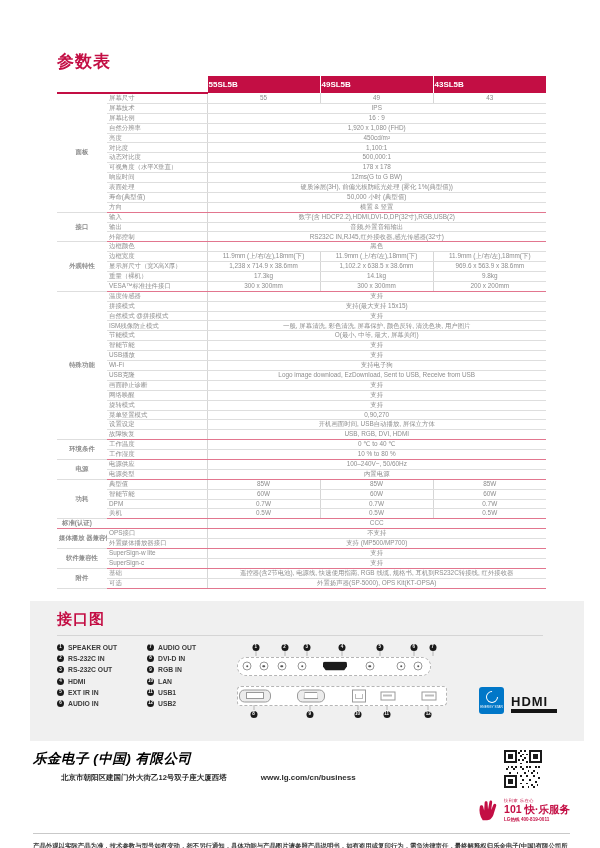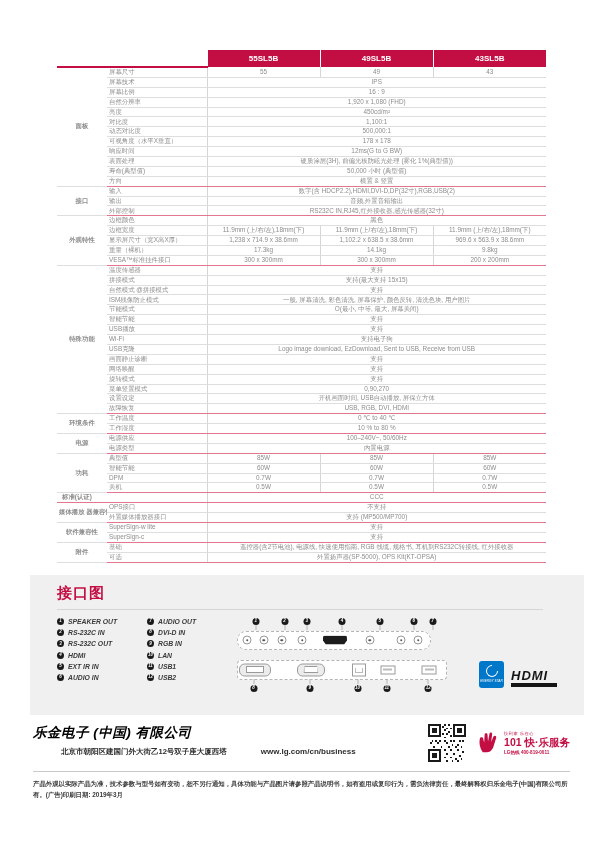--- a/index.html
+++ b/index.html
@@ -5,37 +5,37 @@
   html,body{margin:0;padding:0;background:#fff;}
   .page{position:relative;width:600px;height:848px;background:#fff;overflow:hidden;
         font-family:"Liberation Sans","DejaVu Sans",sans-serif;}
 
   
   .spec-section{padding-top:50px;margin-left:57px;width:489px;}
   .spec-title{font-size:17px;font-weight:bold;color:var(--accent);margin-bottom:3px;letter-spacing:1px;}
   table.spec{border-collapse:collapse;width:489px;table-layout:fixed;}
   th.corner{border-bottom:2px solid var(--accent);background:#fff;}
   th.model{background:var(--accent);color:#fff;font-size:8px;font-weight:bold;height:15px;
-           border-left:1px solid #fff;text-align:center;}
+           border-left:1px solid #fff;text-align:left;}
   table.spec td{font-size:6.4px;color:var(--table_text);height:8.9px;line-height:1.05;
       padding:0 2px;border-bottom:1px solid #dedede;white-space:nowrap;overflow:hidden;}
   td.gc{color:#5a5a5a;font-weight:bold;text-align:center;white-space:pre-line;
         border-bottom:1px solid var(--pink_line);}
   td.gc.wide{text-align:left;padding-left:5px;}
   td.lc{text-align:left;padding-left:7px;}
   td.vc{text-align:center;border-left:1px solid #d6d6d6;}
   tr.ge td{border-bottom:1px solid var(--pink_line);}
 
   
   .ports-panel{margin:12px 16px 0 30px;background:var(--panel_bg);
                padding:9px 14px 12px 27px;height:119px;box-sizing:content-box;}
   .ports-title{font-size:15px;font-weight:bold;color:var(--accent);letter-spacing:1px;}
   .ports-divider{height:1px;background:#d5d5d5;margin:6px 27px 0 0;}
   .ports-subtitle{margin-top:7px;font-size:8.5px;color:#4a4a4a;letter-spacing:.3px;}
-  .ports-row{display:flex;margin-top:8px;font-style:italic;}
+  .ports-row{display:flex;margin-top:8px;}
   .legend{display:flex;width:180px;flex:0 0 180px;}
   .leg-col{width:90px;display:flex;flex-direction:column;gap:3.2px;}
   .leg-item{display:flex;align-items:center;gap:4px;height:8px;}
   .leg-label{font-size:6.8px;font-weight:bold;color:#3a3a3a;white-space:nowrap;}
   .nb{display:inline-flex;align-items:center;justify-content:center;flex:0 0 auto;
       width:7px;height:7px;border-radius:50%;background:#1a1a1a;color:#fff;
       font-size:4.5px;font-weight:bold;line-height:1;}
   .diagram{position:relative;flex:1;height:82px;}
   .pbox{position:absolute;background:#fff;border:1px dashed #b5b5b5;}
   .pbox.top{left:0;top:13px;width:192px;height:17px;border-radius:9px;}
@@ -77,37 +77,38 @@
   .hdmi-word{font-size:13px;font-weight:bold;letter-spacing:1px;line-height:1;}
   .hdmi-bar{width:46px;height:3.5px;background:#151515;margin-top:1.5px;}
 
   
   .footer{margin:9px 30px 0 33px;}
   .footer-top{display:flex;justify-content:space-between;align-items:flex-start;}
   .company{font-size:13.5px;font-weight:bold;color:#000000;letter-spacing:.5px;font-style:italic;}
   .addr-row{margin-top:5px;display:flex;gap:34px;align-items:baseline;margin-left:28px;}
   .address{font-size:7.5px;font-weight:bold;color:#2e2e2e;}
   .url{font-size:8px;font-weight:bold;color:#2e2e2e;}
-  .f-right{display:flex;gap:9px;align-items:center;}
+  .f-right{display:flex;gap:9px;align-items:center;flex-direction:column;}
   .qr{width:38px;height:38px;display:block;}
   .service{display:flex;align-items:center;gap:2px;}
   .hand{width:27px;height:27px;display:block;}
   .hand path{fill:var(--accent);}
   .svc-tag{font-size:4.2px;color:var(--accent);letter-spacing:.5px;}
   .svc-brand{font-size:10.5px;font-weight:bold;color:var(--accent);white-space:nowrap;}
   .svc-hotline{font-size:4.6px;font-weight:bold;color:var(--accent);}
   .footer-divider{height:1px;background:#c9c9c9;margin-top:9px;}
   .legal{margin-top:6px;font-size:6.4px;font-weight:bold;color:#3a3a3a;line-height:1.8;width:538px;}
 </style>
 </head>
 <body>
 
 <div class="page">
 
   <div class="spec-section">
+    <div class="spec-title">参数表</div>
     <table class="spec">
       <colgroup>
         <col style="width:50px">
           <col style="width:100px">
         <col style="width:113px">
           <col style="width:113px">
           <col style="width:113px">
       </colgroup>
       <thead>
         <tr id="model-row">

